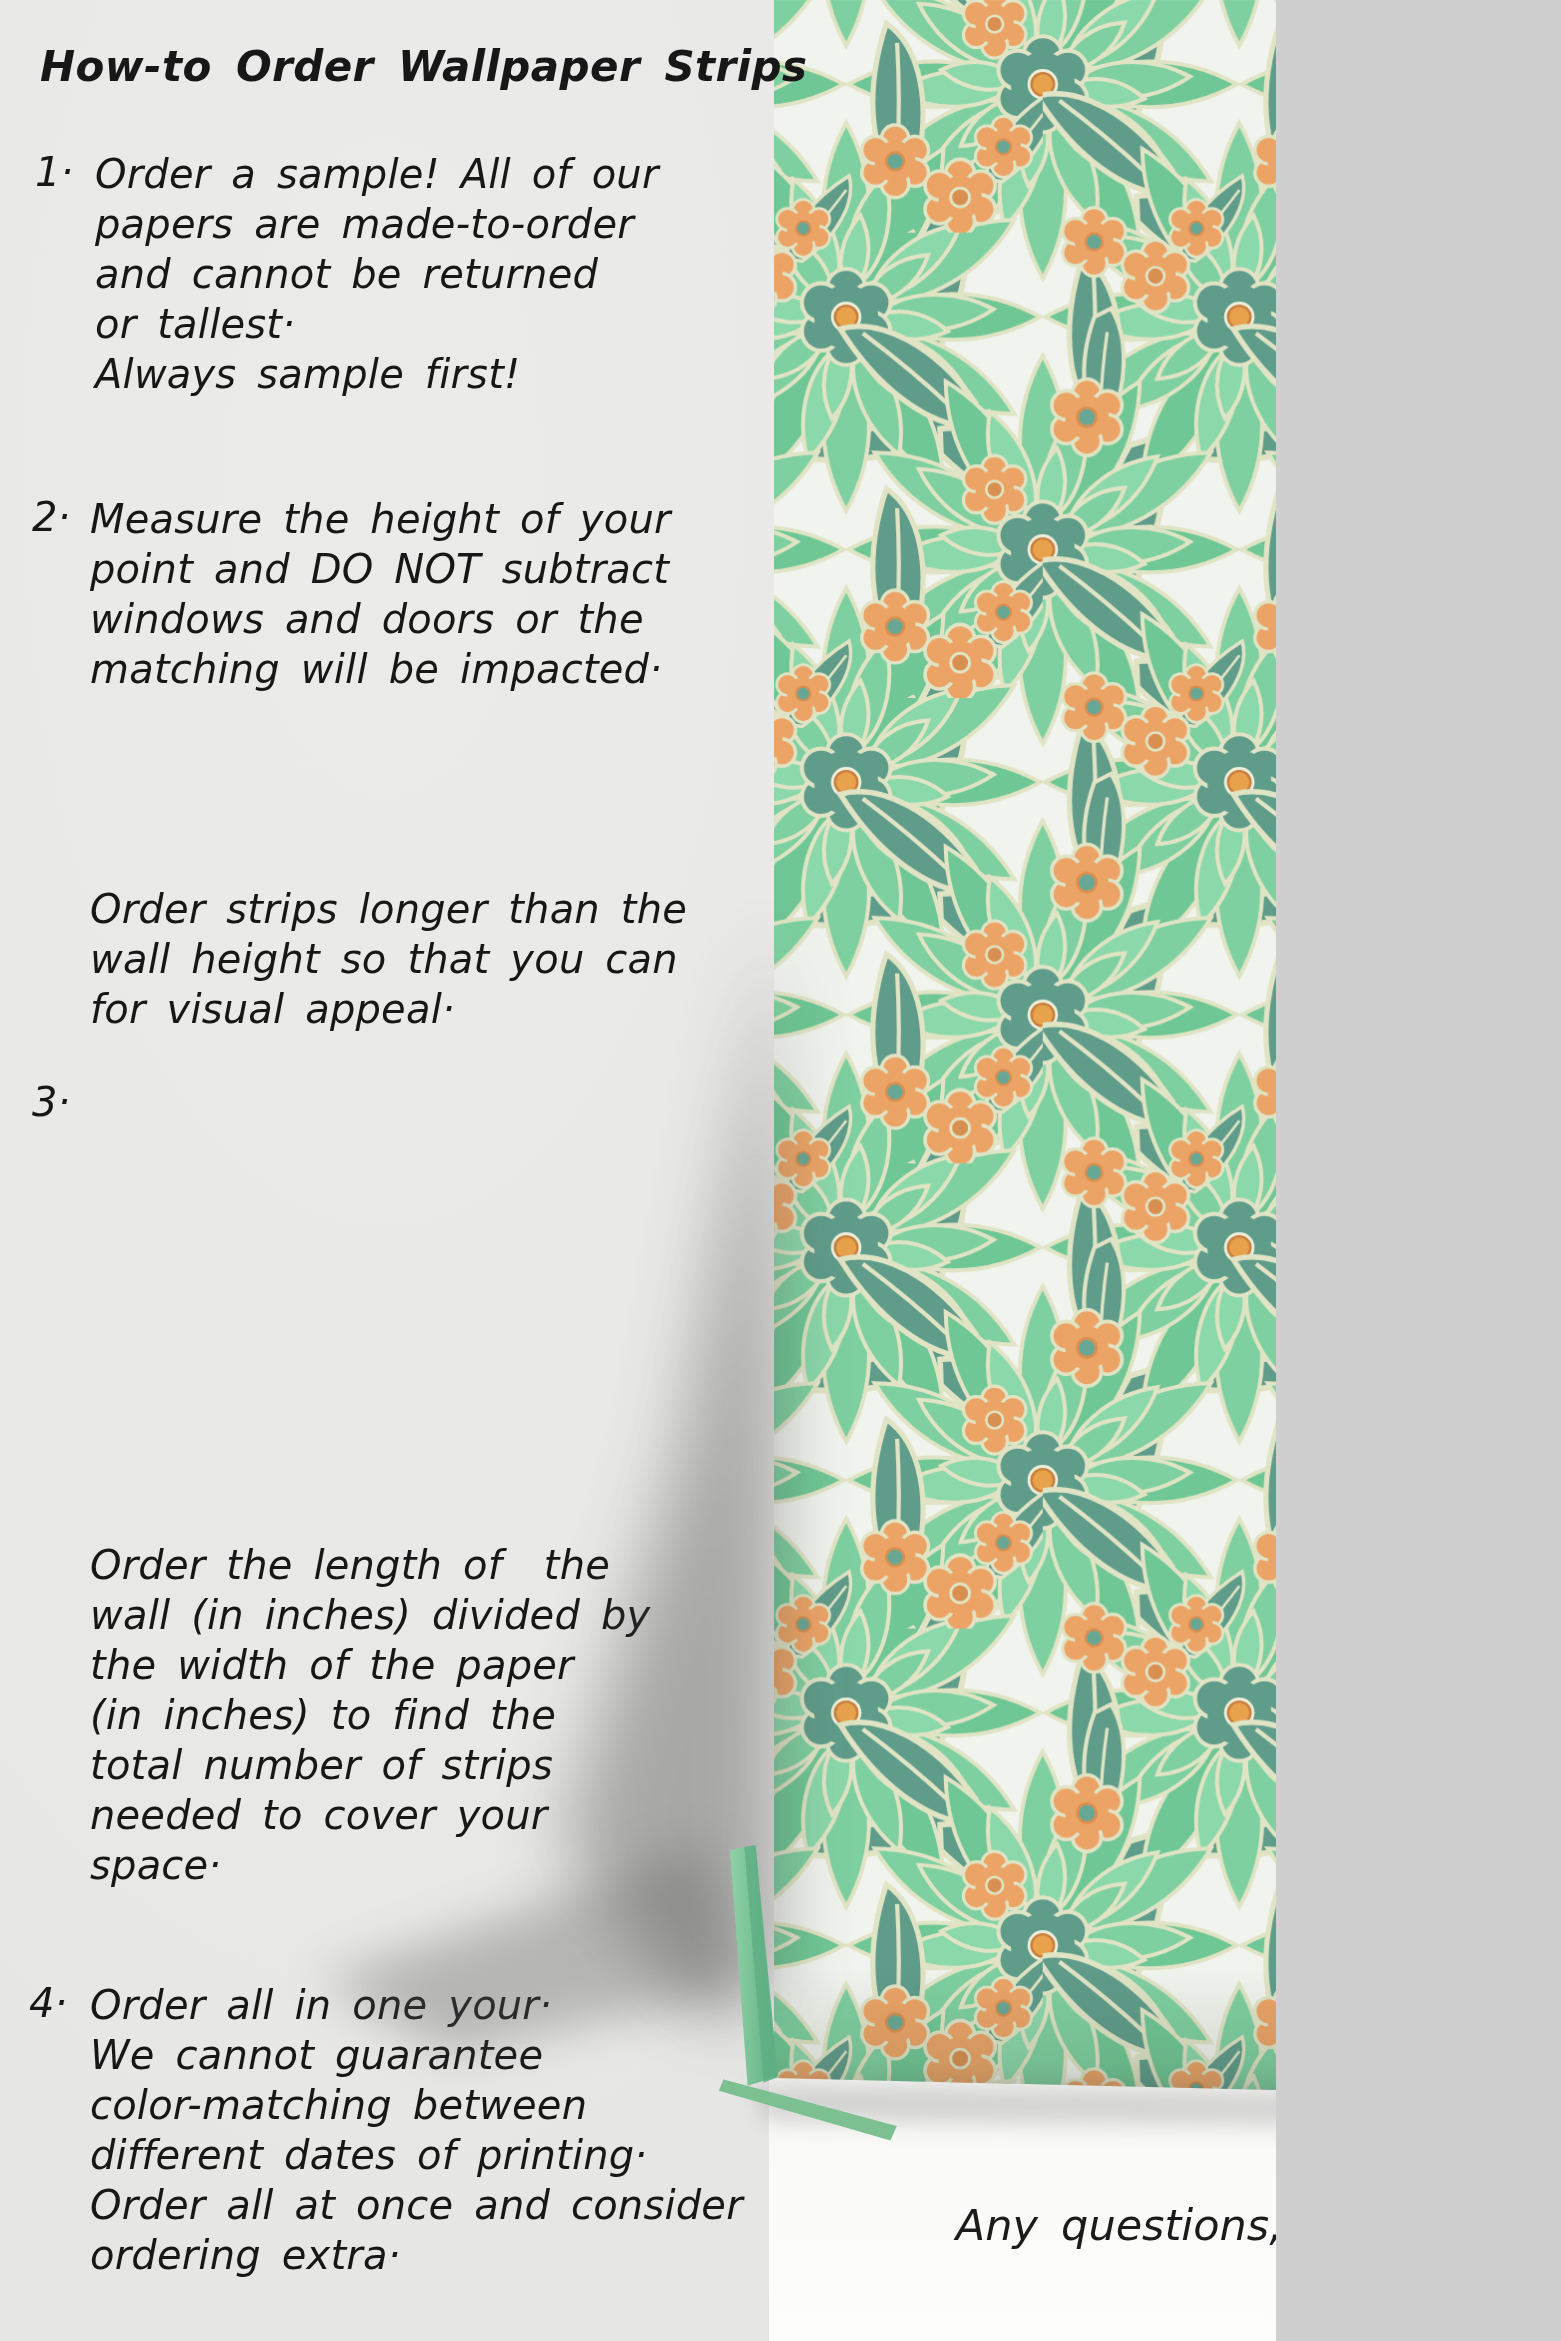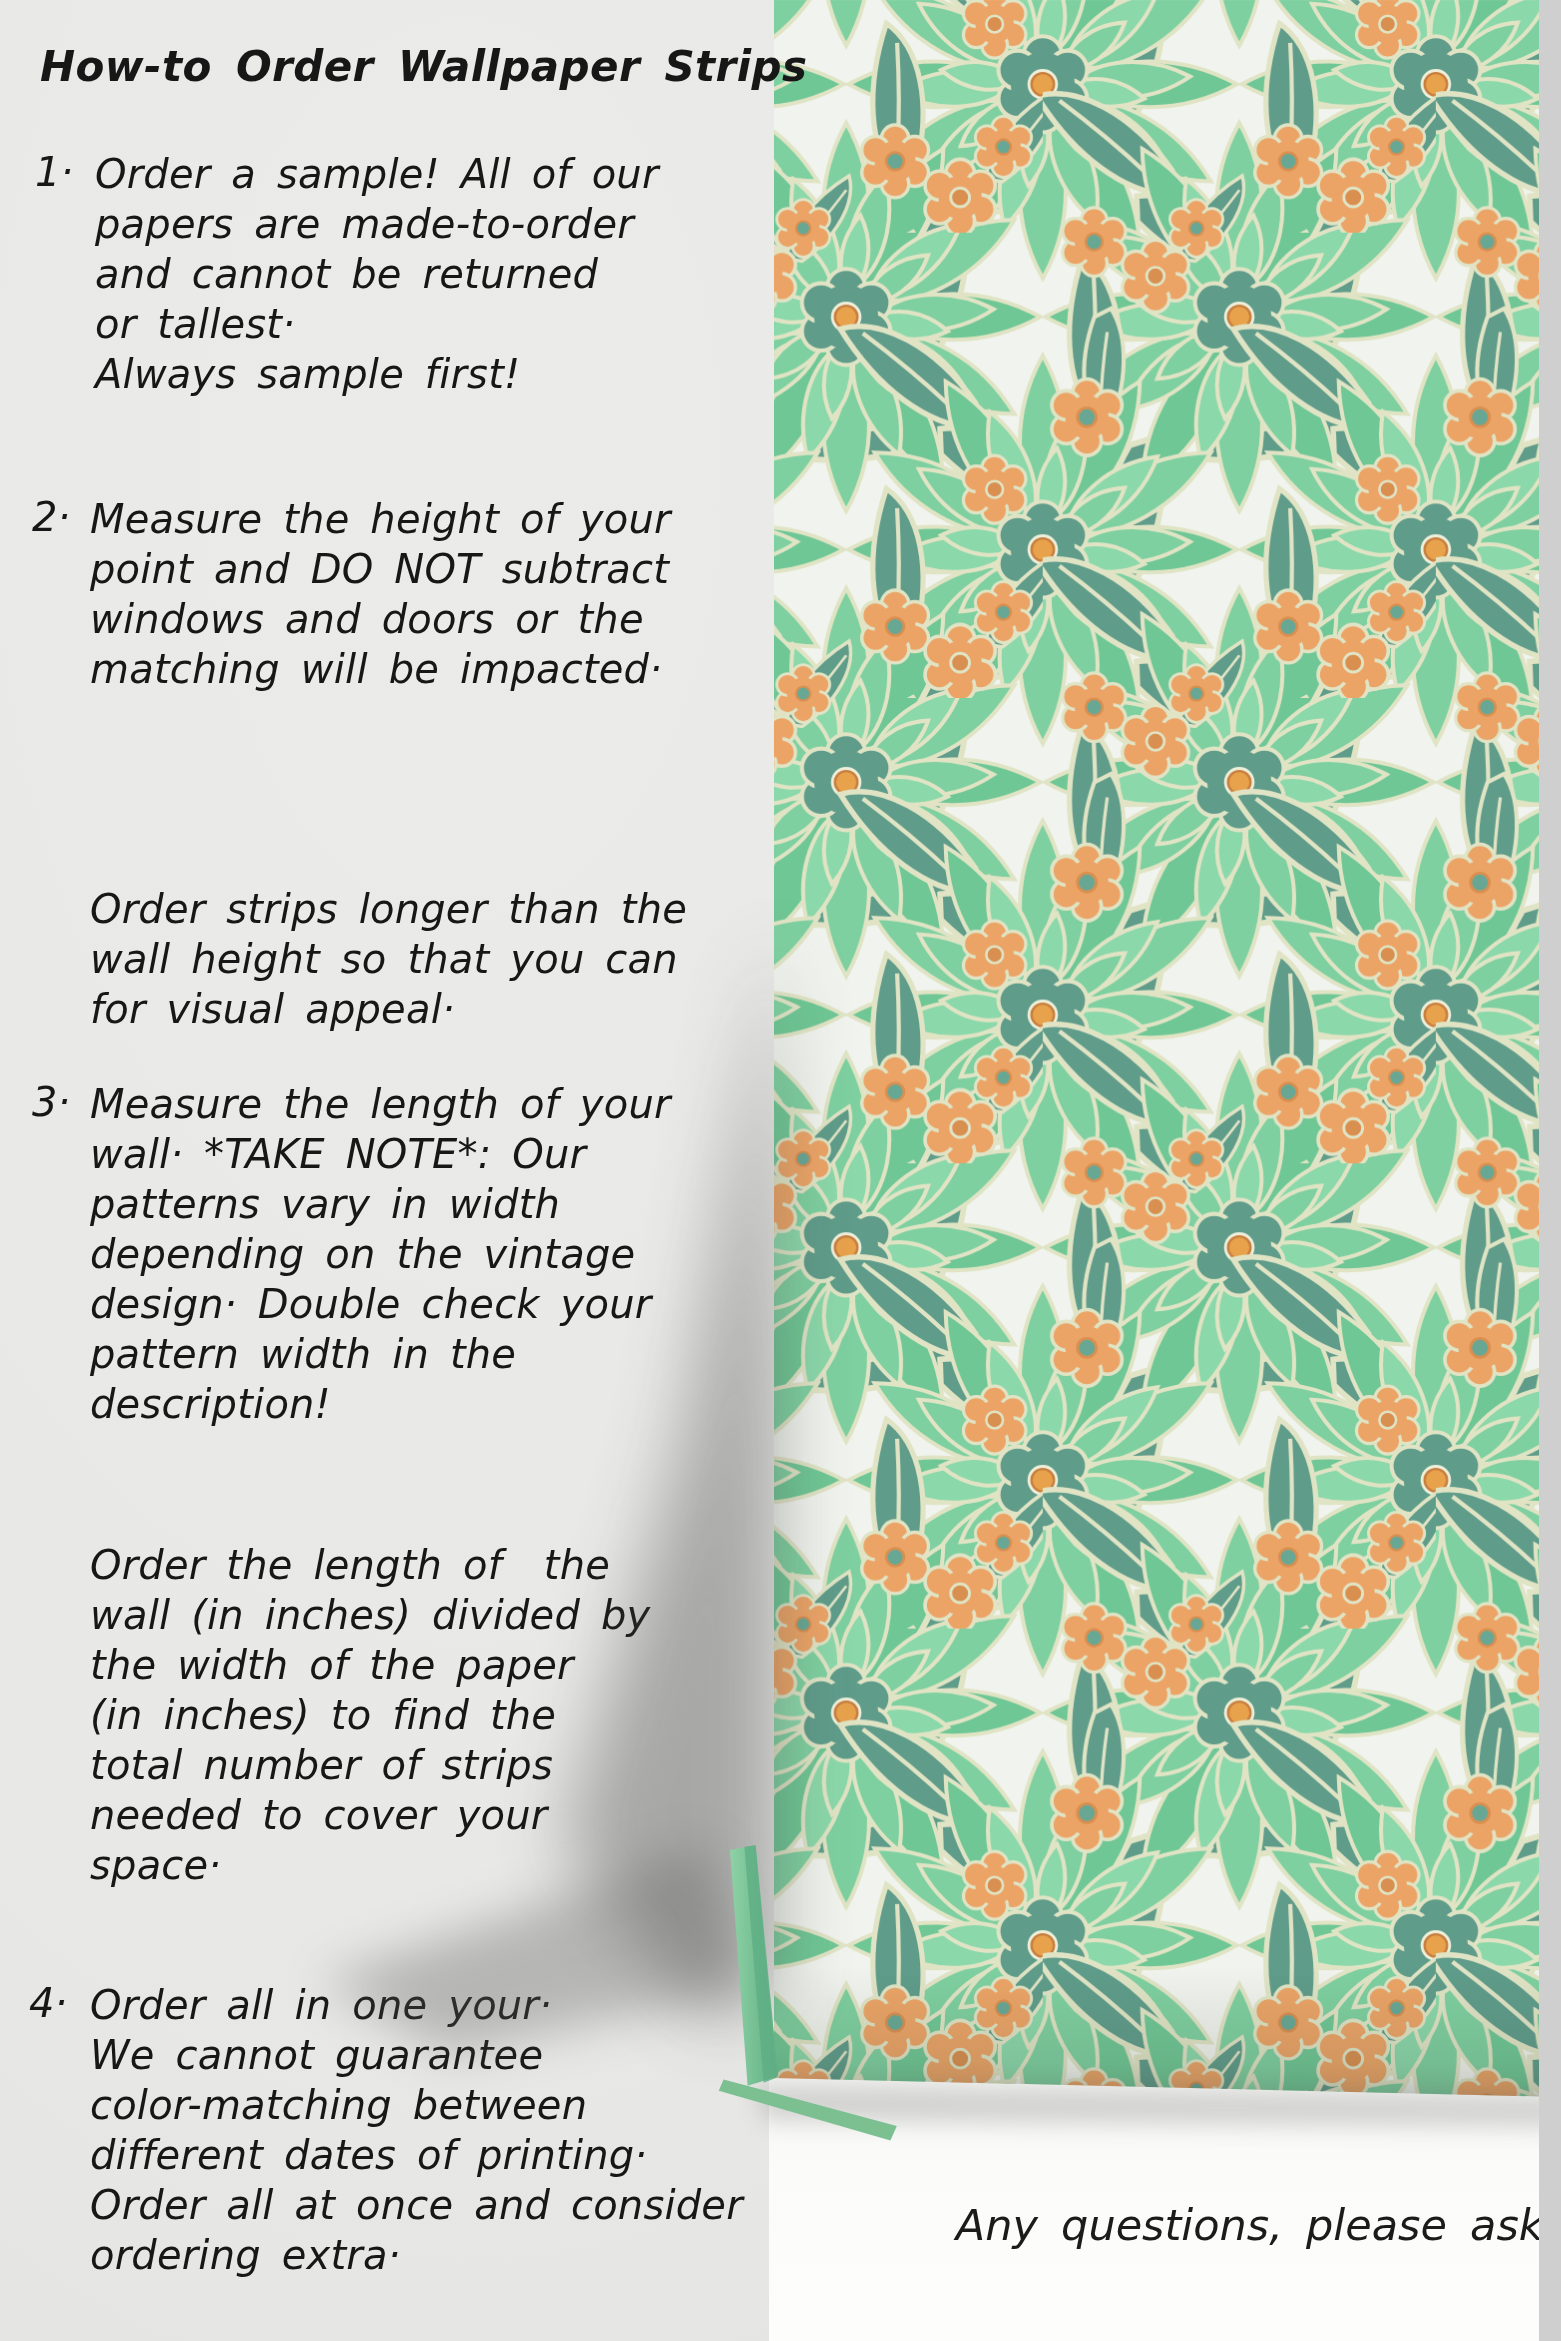--- a/index.html
+++ b/index.html
@@ -1,17 +1,17 @@
 <!DOCTYPE html>
 <html style="font-size:13px"><head>
 <meta charset="utf-8">
 <style>
   html,body{margin:0;padding:0;background:#cfcfcf;}
   .canvas{
-    position:relative;width:1539px;height:2342px;overflow:hidden;
+    position:relative;width:1276px;height:2342px;overflow:hidden;
     background:radial-gradient(ellipse at 30% 20%, #ebebe9 0%, #e8e8e6 55%, #e2e2e0 100%);
     font-family:"DejaVu Sans","Liberation Sans",sans-serif;
   }
   
   .instructions{position:absolute;inset:0;z-index:3;color:#171717;}
   .title{
     position:absolute;left:40px;top:42px;margin:0;
     font-size:42px;font-style:italic;font-weight:600;letter-spacing:.01em;word-spacing:.22em;white-space:pre;
   }
   .num{
@@ -216,29 +216,20 @@
         <div class="tline">windows and doors or the</div>
         <div class="tline">matching will be impacted·</div>
       </div>
     <div class="para p2b">
         <div class="tline">Order strips longer than the</div>
         <div class="tline">wall height so that you can</div>
         <div class="tline">for visual appeal·</div>
       </div>
 
     <div class="num n3">3·</div>
-    <div class="para p3a">
-        <div class="tline">Measure the length of your</div>
-        <div class="tline">wall· *TAKE NOTE*: Our</div>
-        <div class="tline">patterns vary in width</div>
-        <div class="tline">depending on the vintage</div>
-        <div class="tline">design· Double check your</div>
-        <div class="tline">pattern width in the</div>
-        <div class="tline">description!</div>
-      </div>
     <div class="para p3b">
         <div class="tline">Order the length of  the</div>
         <div class="tline">wall (in inches) divided by</div>
         <div class="tline">the width of the paper</div>
         <div class="tline">(in inches) to find the</div>
         <div class="tline">total number of strips</div>
         <div class="tline">needed to cover your</div>
         <div class="tline">space·</div>
       </div>
 

